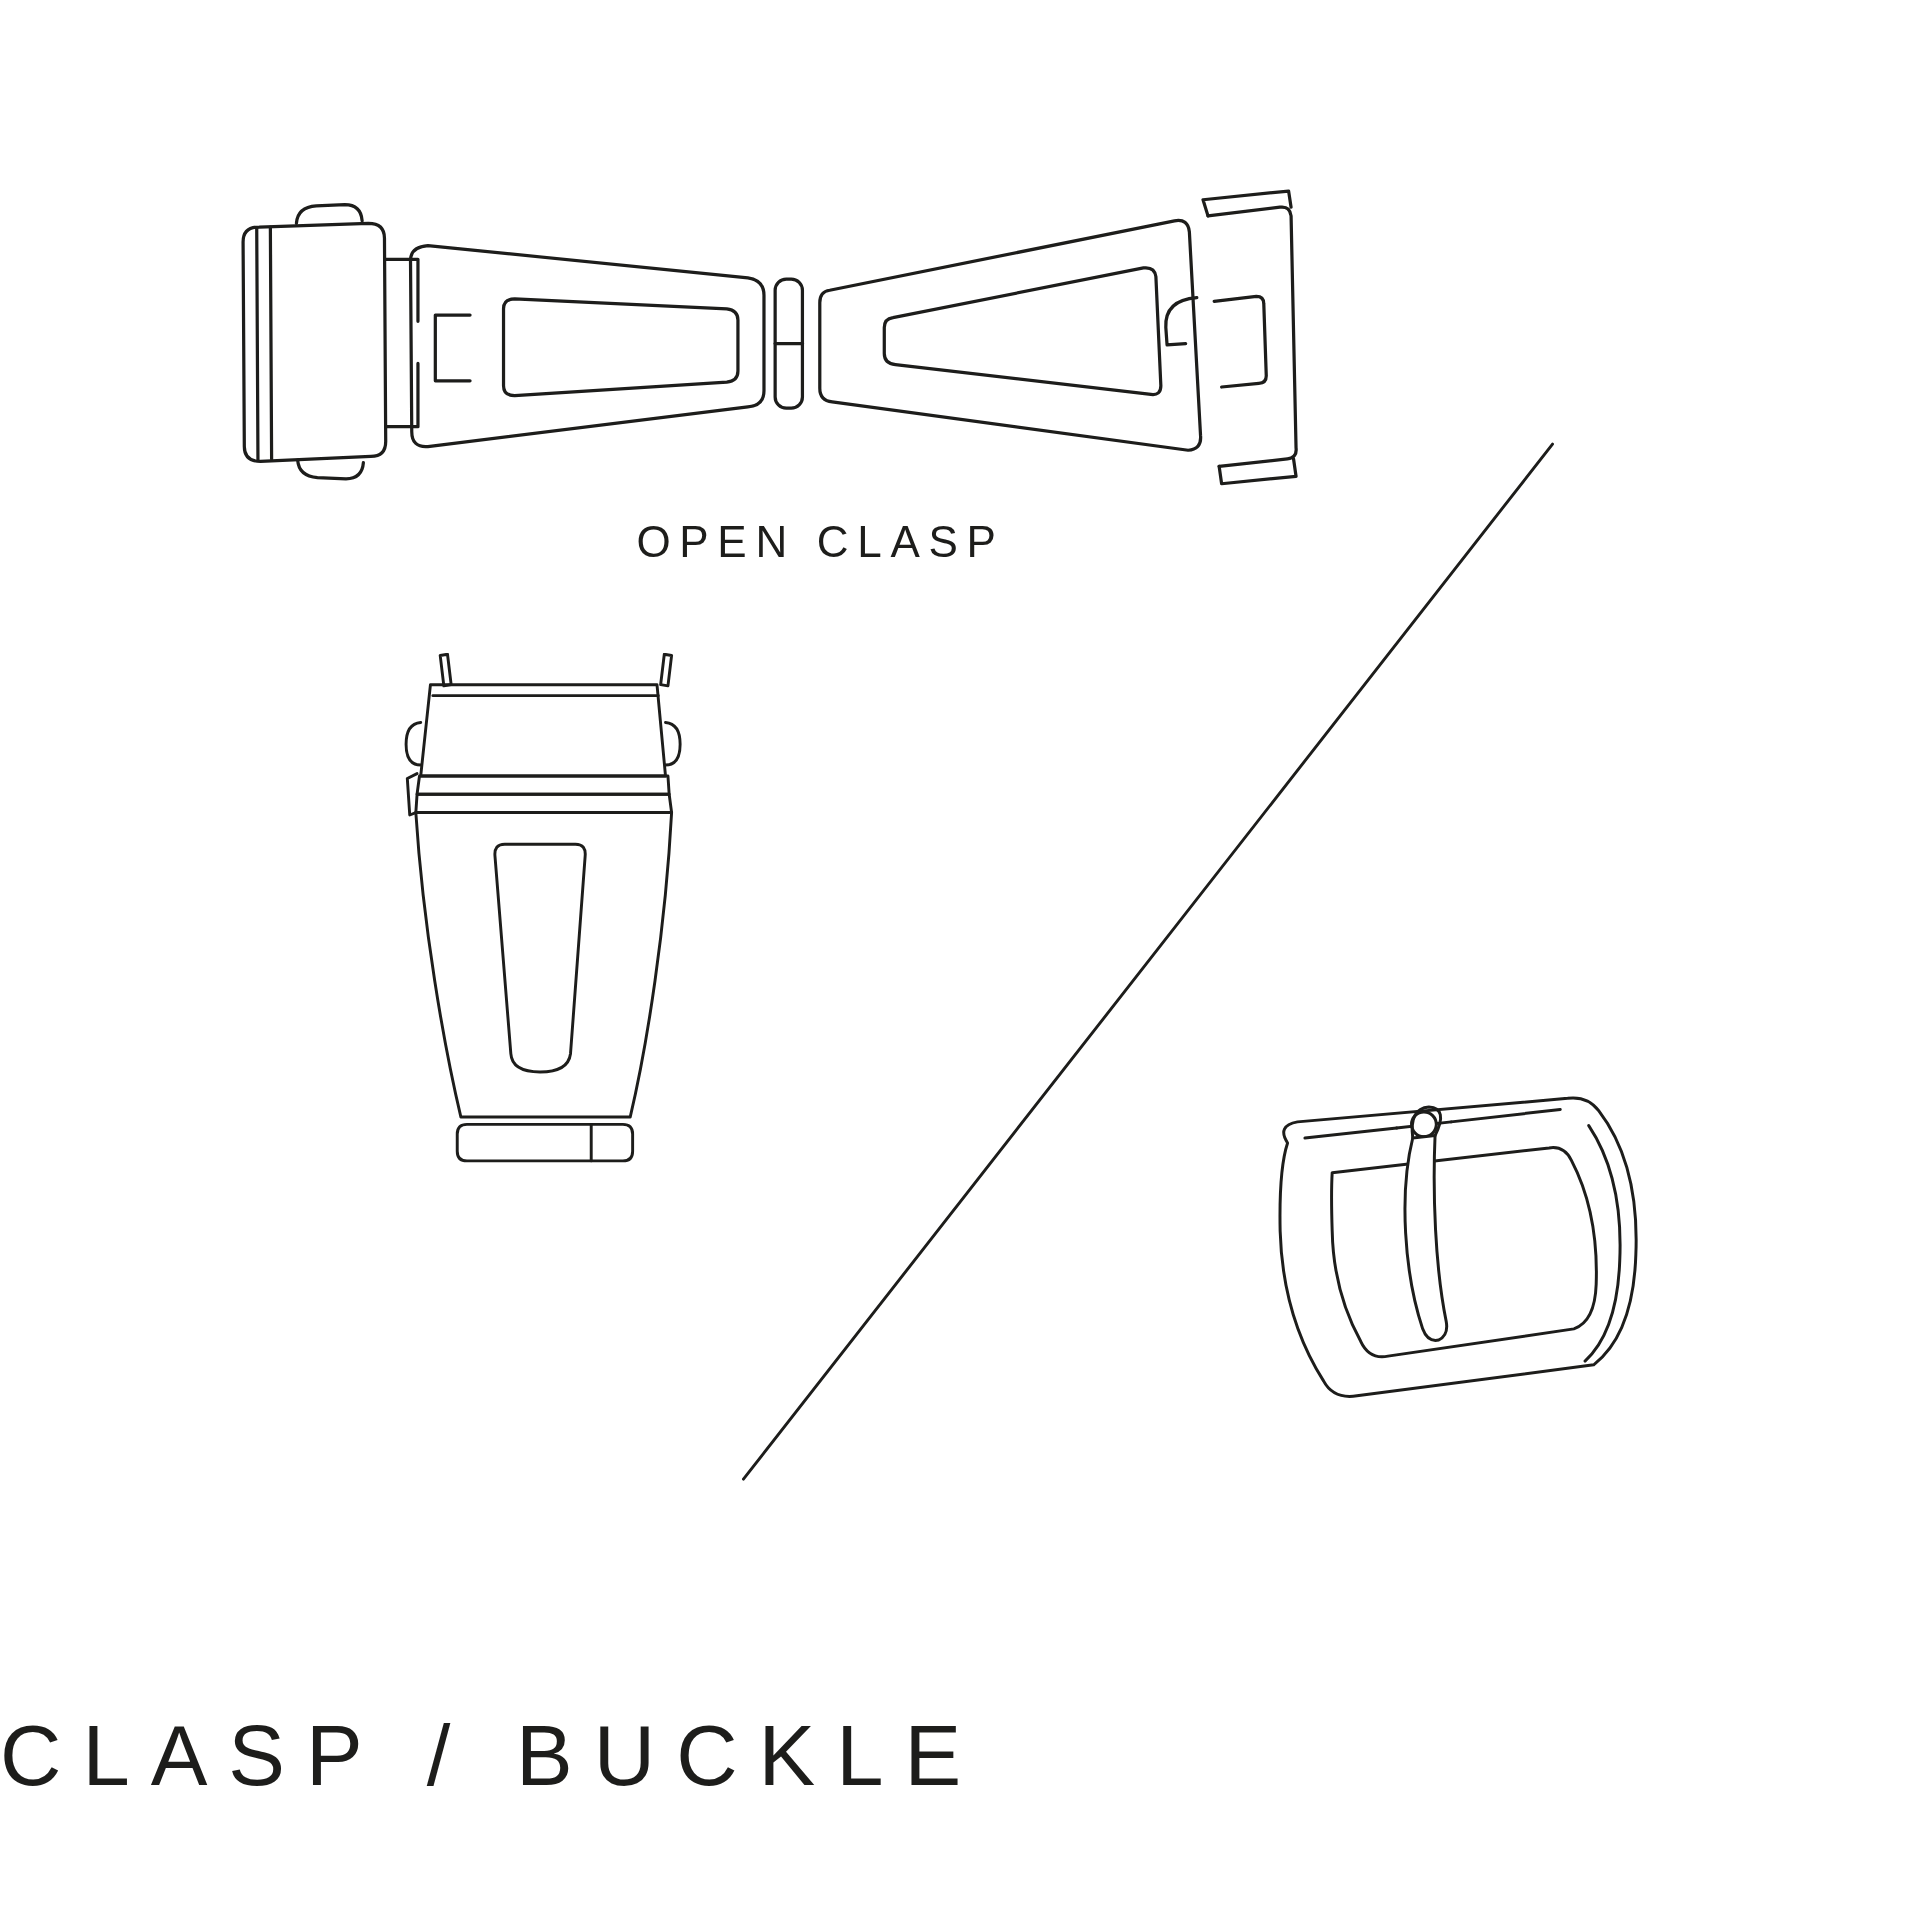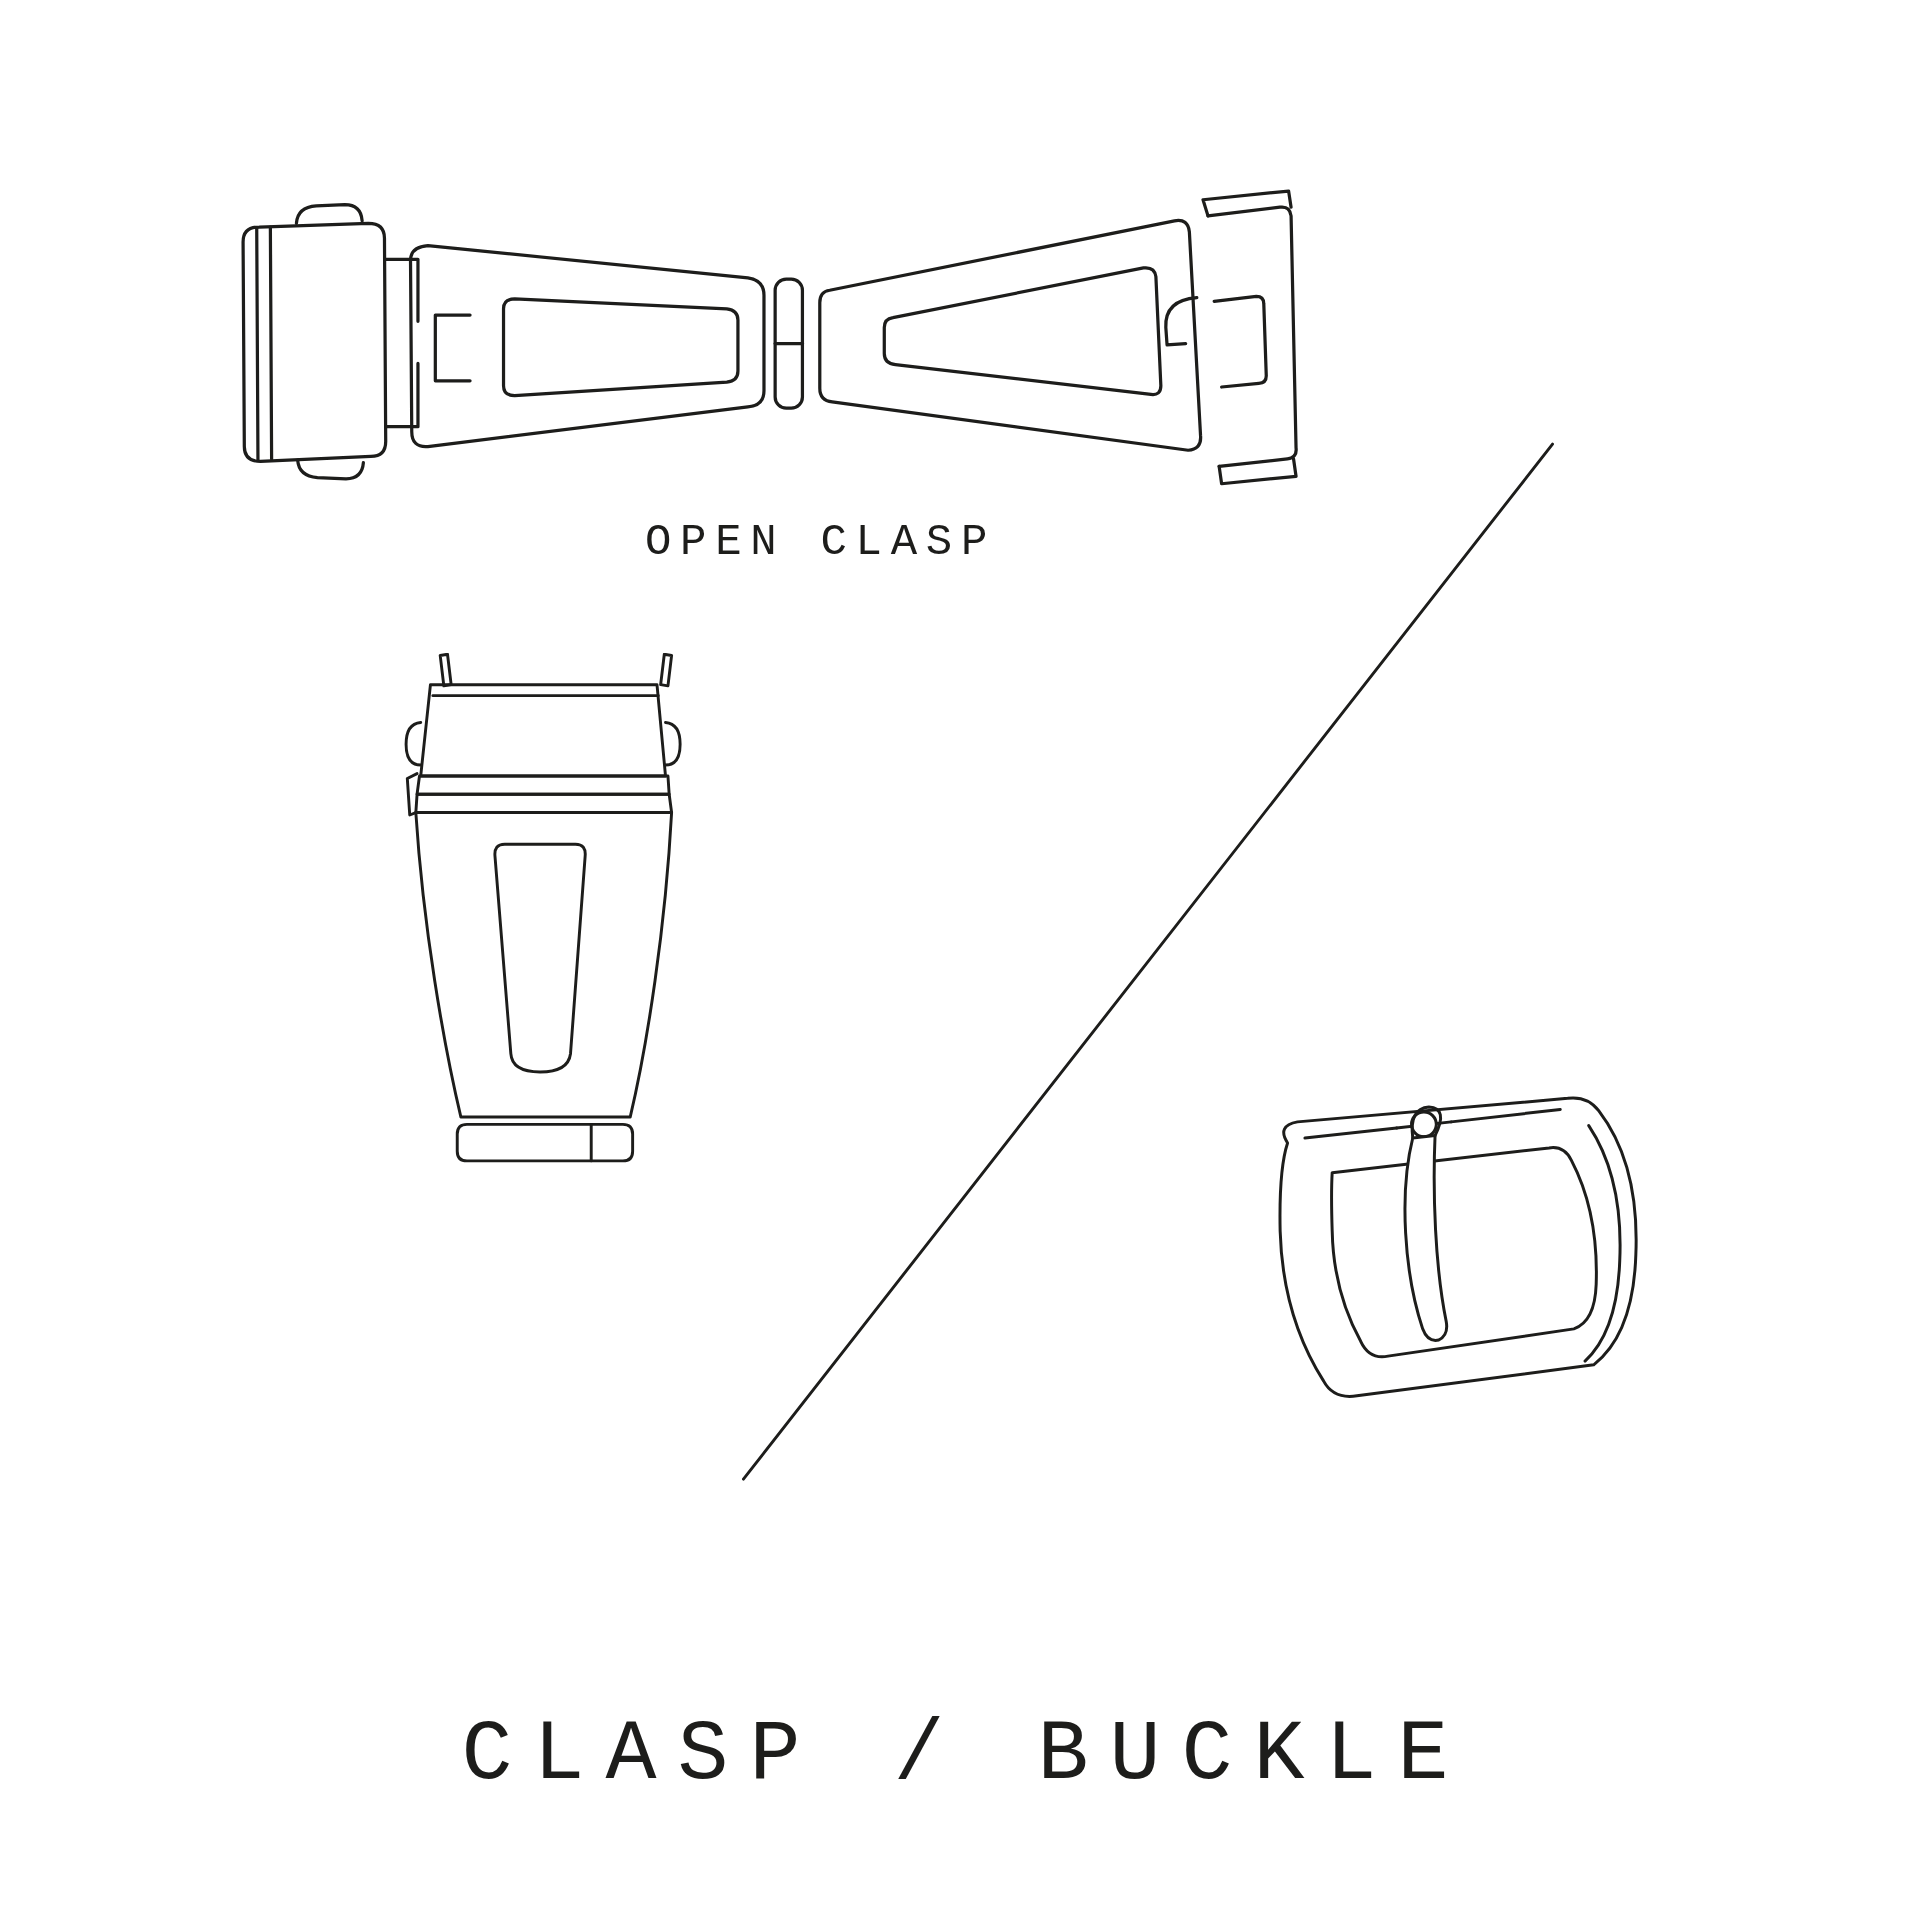--- a/index.html
+++ b/index.html
@@ -1,28 +1,28 @@
 <!DOCTYPE html>
 <html style="--line: #1d1d1b;"><head>
 <meta charset="utf-8">
 <style>
   * { margin:0; padding:0; box-sizing:border-box; }
   html, body { width:1931px; height:1931px; background:#ffffff; }
   .canvas {
     position:relative; width:1931px; height:1931px; background:#ffffff;
-    overflow:hidden; font-family:Liberation Mono, monospace;
+    overflow:hidden; font-family:Liberation Sans, sans-serif;
     color:var(--line, #1d1d1b);
   }
   .abs { position:absolute; }
   .caption {
     font-size:44px; letter-spacing:8.7px; text-align:center;
     color:var(--line, #1d1d1b); white-space:nowrap;
   }
   .title {
-    font-size:85px; letter-spacing:21px; text-align:center;
+    font-size:85px; letter-spacing:21px; text-align:left;
     color:var(--line, #1d1d1b); white-space:nowrap;
   }
   .ln { fill:none; stroke:var(--line, #1d1d1b); stroke-linejoin:round; stroke-linecap:round; }
 </style>
 </head>
 <body style="background: rgb(255, 255, 255);">
 
 <div class="canvas">
 
   <svg class="abs" style="left:0;top:0" width="1931" height="1931" viewBox="0 0 2000 2000">

